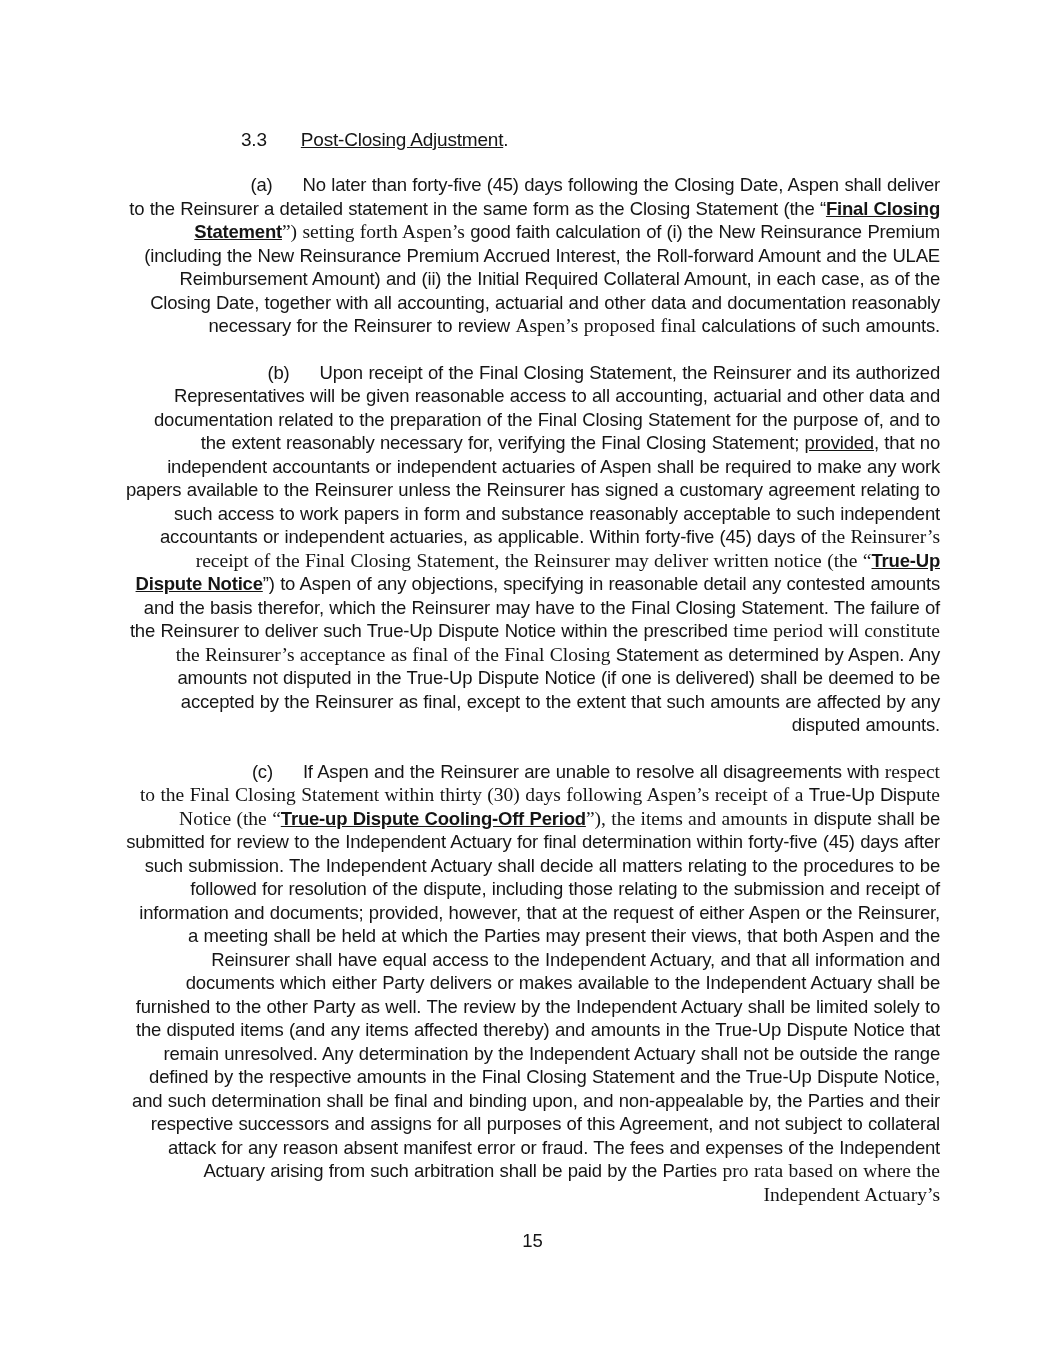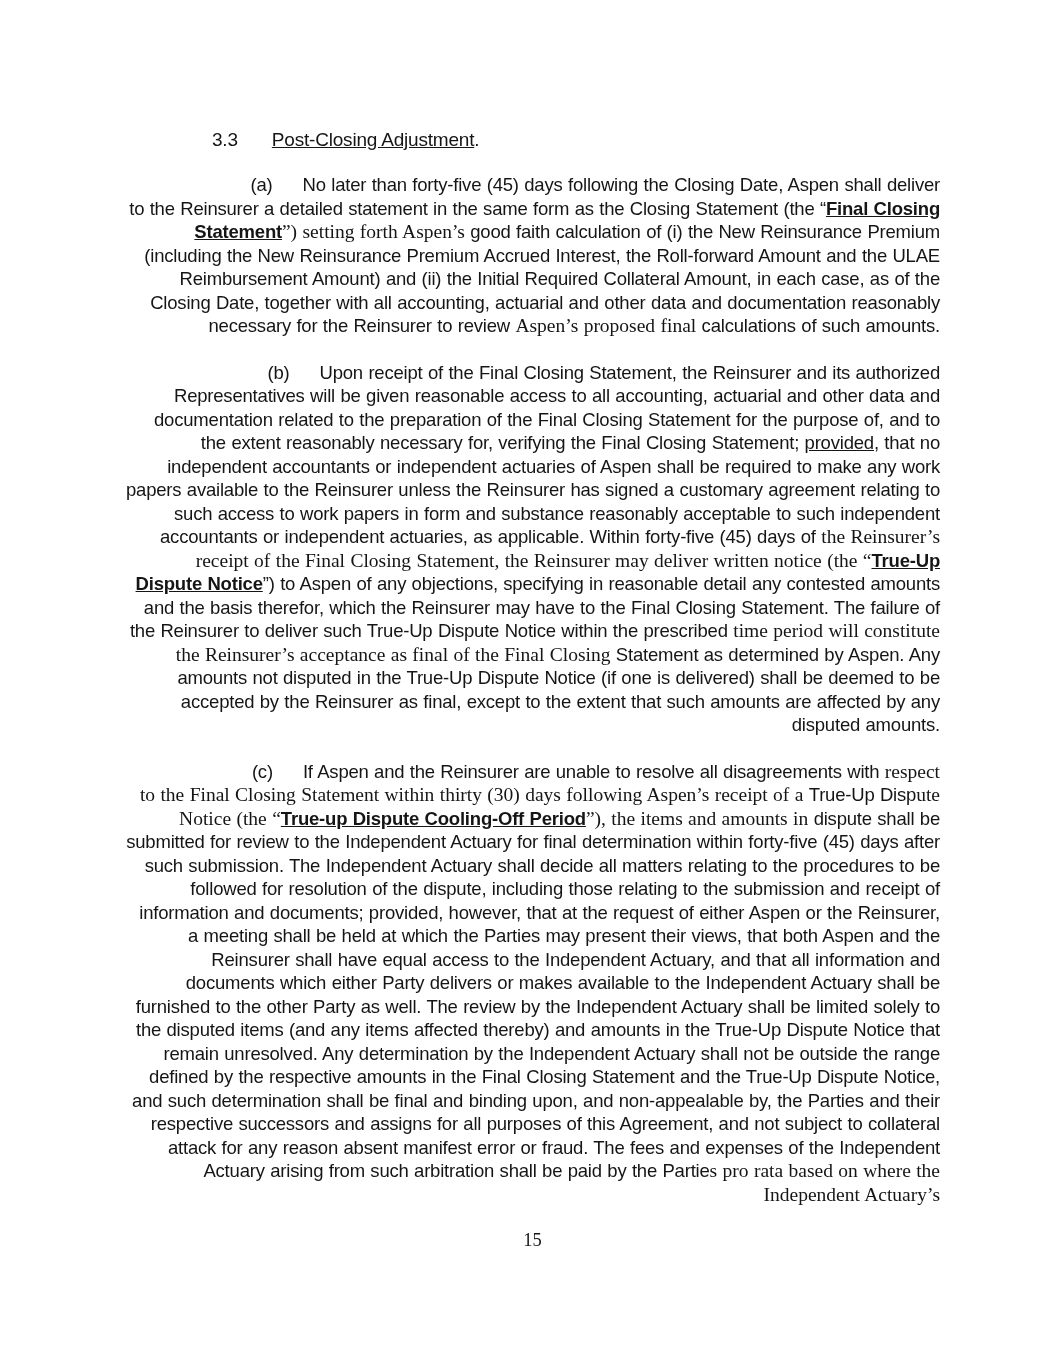--- a/index.html
+++ b/index.html
@@ -14,21 +14,21 @@
     color: #151515;
     overflow: hidden;
   }
   .sheet {
     position: absolute;
     left: 125px;
     top: 128px;
     width: 815px;
   }
   .heading {
-    margin-left: 87px;
+    margin-left: 116px;
     margin-bottom: 21px;
     font-size: 19px;
     line-height: 24px;
     letter-spacing: -0.2px;
     white-space: nowrap;
   }
   .h-gap {
     display: inline-block;
     width: 34px;
   }
@@ -56,21 +56,20 @@
   .run.serif {
     font-family: "Liberation Serif", serif;
     font-size: 19.5px;
     letter-spacing: 0;
   }
   .page-number {
     margin-top: 12px;
     text-align: center;
     font-size: 18.5px;
     line-height: 23.5px;
-    font-family: Liberation Serif, serif;
   }
 </style>
 </head>
 <body>
 
 <div class="sheet">
   <div class="heading">
     <span>3.3</span><span class="h-gap"></span><span class="u">Post-Closing Adjustment</span><span>.</span>
   </div>
 

